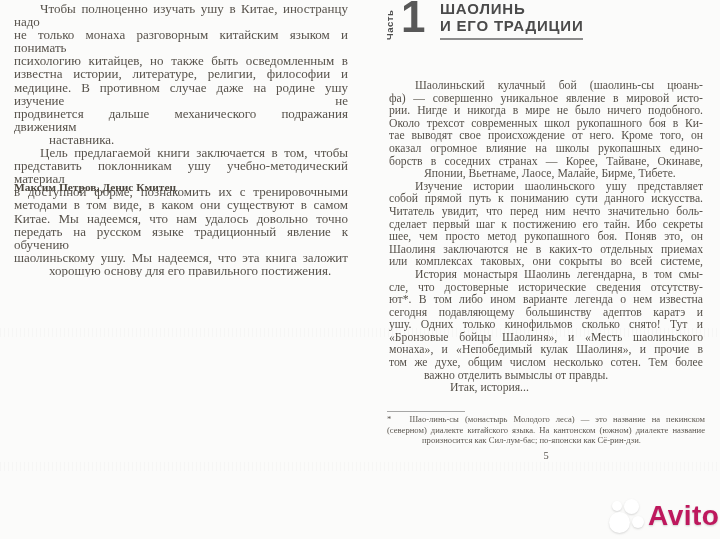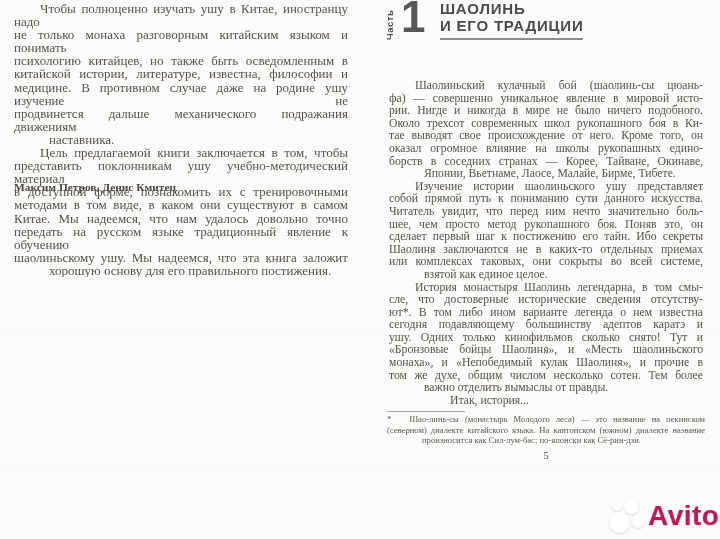--- a/index.html
+++ b/index.html
@@ -118,21 +118,21 @@
 
   <div class="texture-band band1"></div>
   <div class="texture-band band2"></div>
 
   <div>
     <div class="body-text left-body">
         <div class="para">
           <div class="line pfirst">Чтобы полноценно изучать ушу в Китае, иностранцу надо</div>
           <div class="line">не только монаха разговорным китайским языком и понимать</div>
           <div class="line">психологию китайцев, но также быть осведомленным в</div>
-          <div class="line">китайской истории, литературе, известна, философии и</div>
+          <div class="line">известна истории, литературе, религии, философии и</div>
           <div class="line">медицине. В противном случае даже на родине ушу изучение не</div>
           <div class="line">продвинется дальше механического подражания движениям</div>
           <div class="line pfinal">наставника.</div>
         </div>
         <div class="para">
           <div class="line pfirst">Цель предлагаемой книги заключается в том, чтобы</div>
           <div class="line">представить поклонникам ушу учебно-методический материал</div>
           <div class="line">в доступной форме, познакомить их с тренировочными</div>
           <div class="line">методами в том виде, в каком они существуют в самом</div>
           <div class="line">Китае. Мы надеемся, что нам удалось довольно точно</div>
@@ -161,25 +161,24 @@
           <div class="line">Около трехсот современных школ рукопашного боя в Ки-</div>
           <div class="line">тае выводят свое происхождение от него. Кроме того, он</div>
           <div class="line">оказал огромное влияние на школы рукопашных едино-</div>
           <div class="line">борств в соседних странах — Корее, Тайване, Окинаве,</div>
           <div class="line pfinal">Японии, Вьетнаме, Лаосе, Малайе, Бирме, Тибете.</div>
         </div>
         <div class="para">
           <div class="line pfirst">Изучение истории шаолиньского ушу представляет</div>
           <div class="line">собой прямой путь к пониманию сути данного искусства.</div>
           <div class="line">Читатель увидит, что перед ним нечто значительно боль-</div>
+          <div class="line">сделает первый шаг к постижению его тайн. Ибо секреты</div>
           <div class="line">шее, чем просто метод рукопашного боя. Поняв это, он</div>
-          <div class="line">сделает первый шаг к постижению его тайн. Ибо секреты</div>
           <div class="line">Шаолиня заключаются не в каких-то отдельных приемах</div>
           <div class="line">или комплексах таковых, они сокрыты во всей системе,</div>
-          <div class="line pfinal">взятой как единое целое.</div>
         </div>
         <div class="para">
           <div class="line pfirst">История монастыря Шаолинь легендарна, в том смы-</div>
           <div class="line">сле, что достоверные исторические сведения отсутству-</div>
           <div class="line">ют*. В том либо ином варианте легенда о нем известна</div>
           <div class="line">сегодня подавляющему большинству адептов каратэ и</div>
           <div class="line">ушу. Одних только кинофильмов сколько снято! Тут и</div>
           <div class="line">«Бронзовые бойцы Шаолиня», и «Месть шаолиньского</div>
           <div class="line">монаха», и «Непобедимый кулак Шаолиня», и прочие в</div>
           <div class="line">том же духе, общим числом несколько сотен. Тем более</div>

